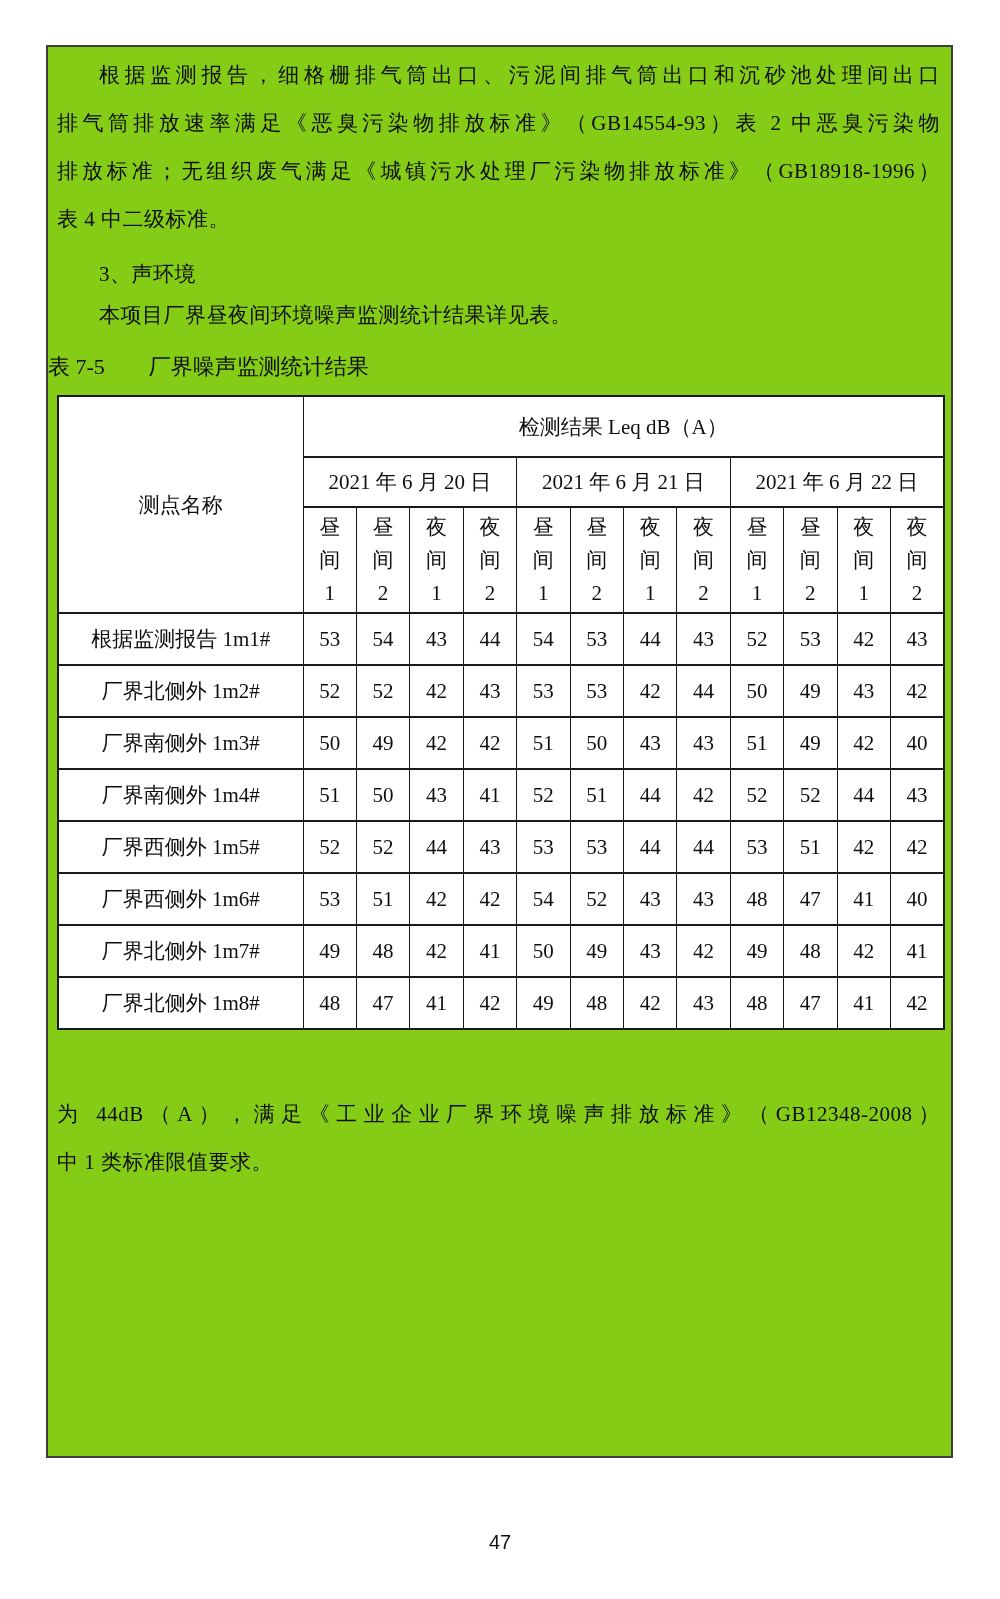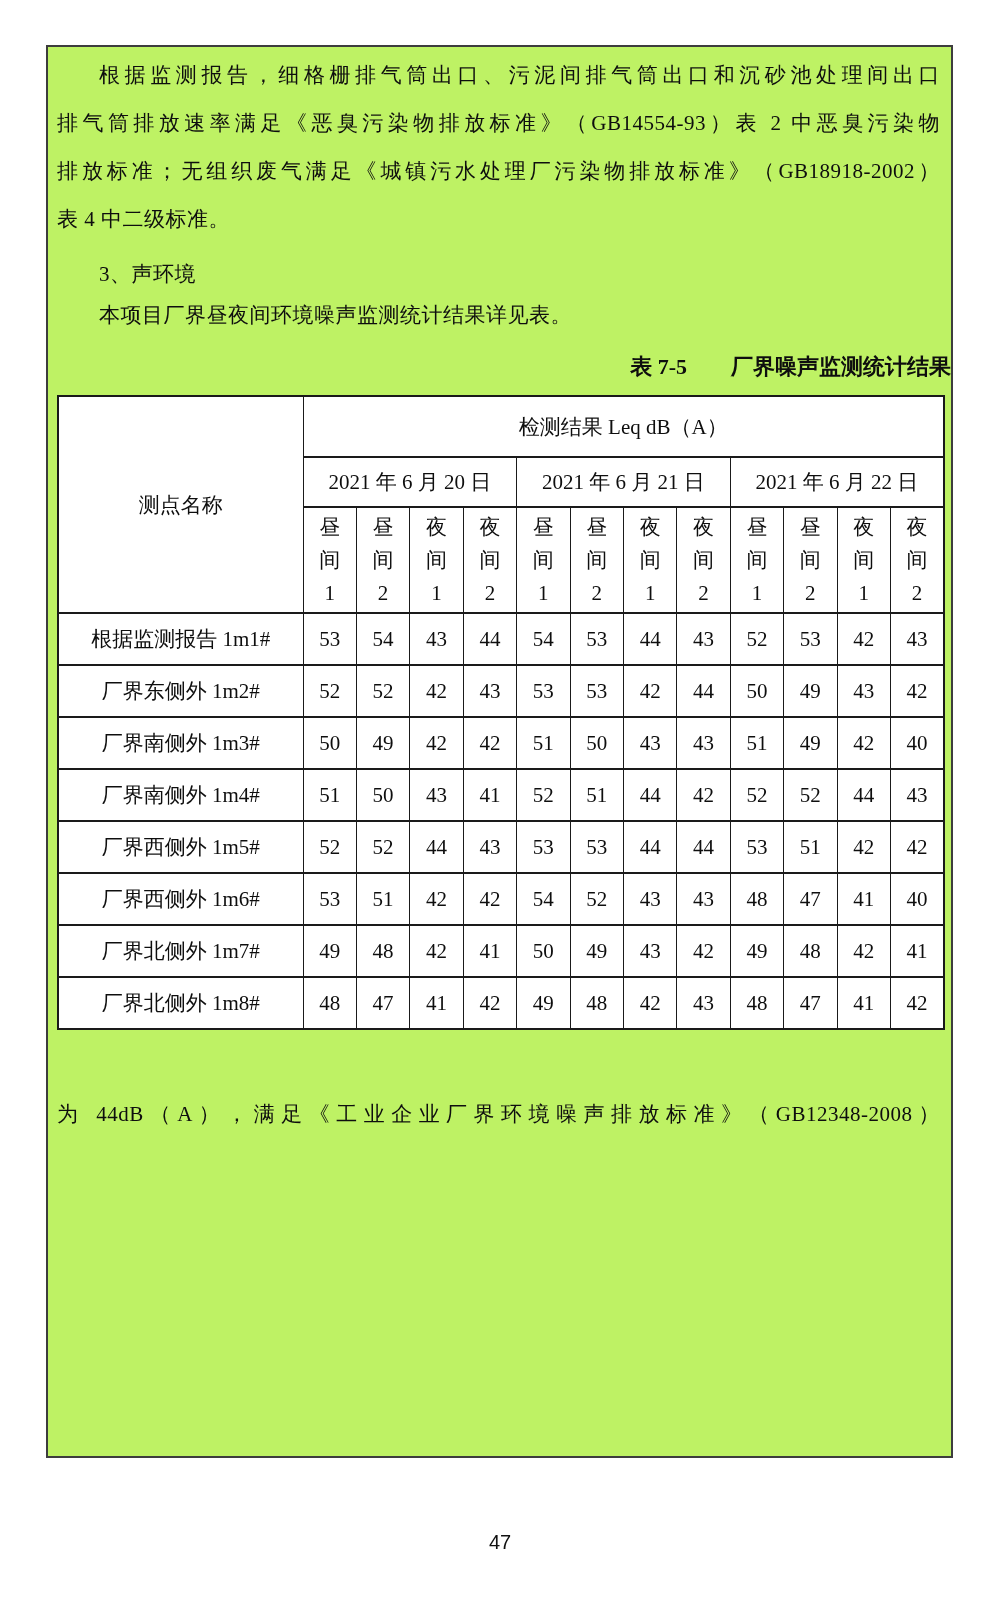--- a/index.html
+++ b/index.html
@@ -9,42 +9,42 @@
     position:relative;
     overflow:hidden;
     font-family:"Liberation Serif","DejaVu Serif",serif;
     color:#0e0e0e;
   }
   .pbox {
     position:absolute; left:46px; top:45px;
     width:907px; height:1413px;
     border:2px solid #3d3d3d;
     box-sizing:border-box;
-    background:#bef264;
+    background:#84cc16;
   }
   .para { position:absolute; left:9px; width:883px; }
   .tline {
     font-size:21px; line-height:48px; height:48px;
     overflow:hidden;
     letter-spacing:0.5px;
   }
   .just { text-align:justify; text-align-last:justify; }
   .ind  { text-indent:42px; }
   .p1 { top:4px; }
   .hsec {
     position:absolute; top:203px; left:9px; width:883px;
     font-size:21px; line-height:48px; text-indent:42px; letter-spacing:0.5px;
   }
   .pintro {
     position:absolute; top:244px; left:9px; width:883px;
     font-size:21px; line-height:48px; text-indent:42px; letter-spacing:0.5px;
   }
   .ttitle {
     position:absolute; top:296px; left:0; width:100%;
-    text-align:right; font-size:22px; font-weight:bold; line-height:48px;
+    text-align:left; font-size:22px; font-weight:normal; line-height:48px;
   }
   .tgap { margin-left:44px; }
   table.ntable {
     position:absolute; top:348px; left:9px;
     width:888px;
     border-collapse:collapse; table-layout:fixed;
     font-size:21px;
     border:2px solid #1a1a1a;
   }
   .ntable th, .ntable td {
@@ -75,21 +75,21 @@
   }
 </style>
 </head>
 <body>
 
 <div class="pbox">
 
   <div class="para p1">
     <div class="tline ind just">根据监测报告，细格栅排气筒出口、污泥间排气筒出口和沉砂池处理间出口</div>
     <div class="tline just">排气筒排放速率满足《恶臭污染物排放标准》（GB14554-93）表 2 中恶臭污染物</div>
-    <div class="tline just">排放标准；无组织废气满足《城镇污水处理厂污染物排放标准》（GB18918-2002）</div>
+    <div class="tline just">排放标准；无组织废气满足《城镇污水处理厂污染物排放标准》（GB18918-1996）</div>
     <div class="tline">表 4 中二级标准。</div>
   </div>
 
   <div class="hsec">3、声环境</div>
 
   <div class="pintro">本项目厂界昼夜间环境噪声监测统计结果详见表。</div>
 
   <div class="ttitle">
     <span>表 7-5</span><span class="tgap">厂界噪声监测统计结果</span>
   </div>
@@ -169,21 +169,21 @@
           <td>54</td>
           <td>53</td>
           <td>44</td>
           <td class="gb">43</td>
           <td>52</td>
           <td>53</td>
           <td>42</td>
           <td>43</td>
         </tr>
         <tr>
-          <td>厂界东侧外 1m2#</td>
+          <td>厂界北侧外 1m2#</td>
           <td>52</td>
           <td>52</td>
           <td>42</td>
           <td class="gb">43</td>
           <td>53</td>
           <td>53</td>
           <td>42</td>
           <td class="gb">44</td>
           <td>50</td>
           <td>49</td>
@@ -278,17 +278,18 @@
           <td>48</td>
           <td>47</td>
           <td>41</td>
           <td>42</td>
         </tr>
       </tbody>
   </table>
 
   <div class="para p4">
     <div class="tline just">为 44dB（A），满足《工业企业厂界环境噪声排放标准》（GB12348-2008）</div>
+    <div class="tline">中 1 类标准限值要求。</div>
   </div>
 
 </div>
 
 <div class="pageno">47</div>
 
 </body></html>

